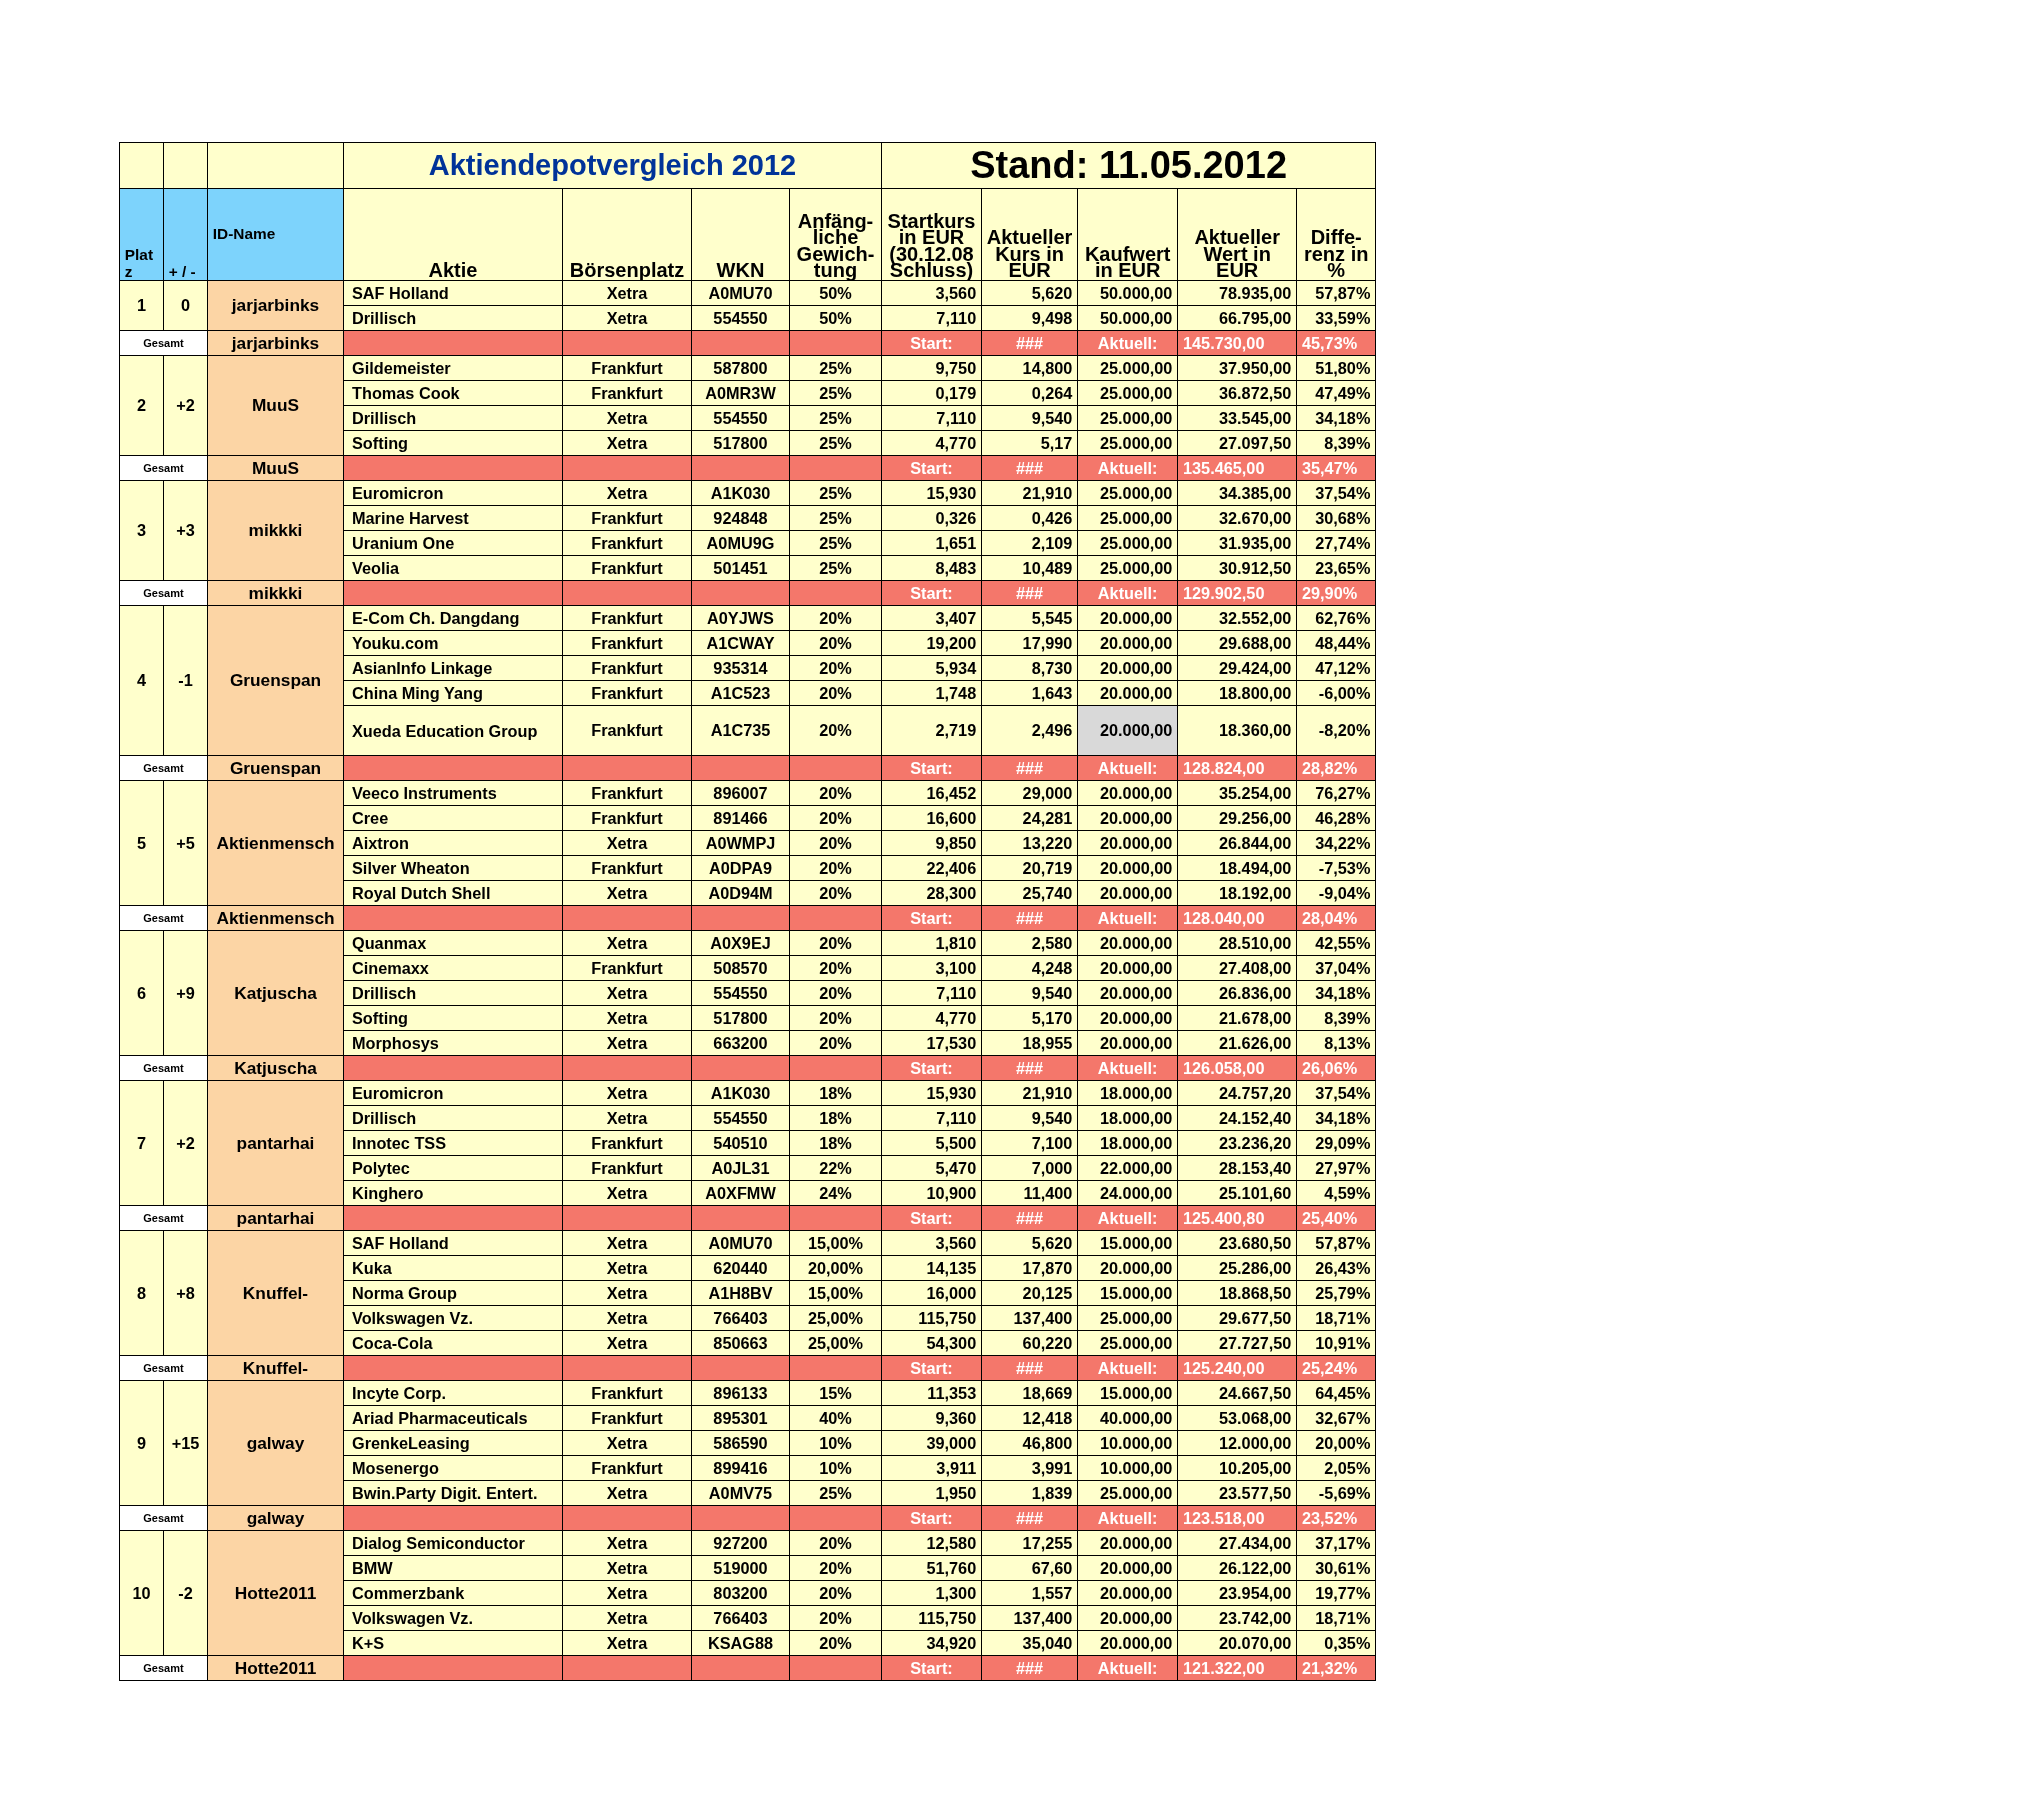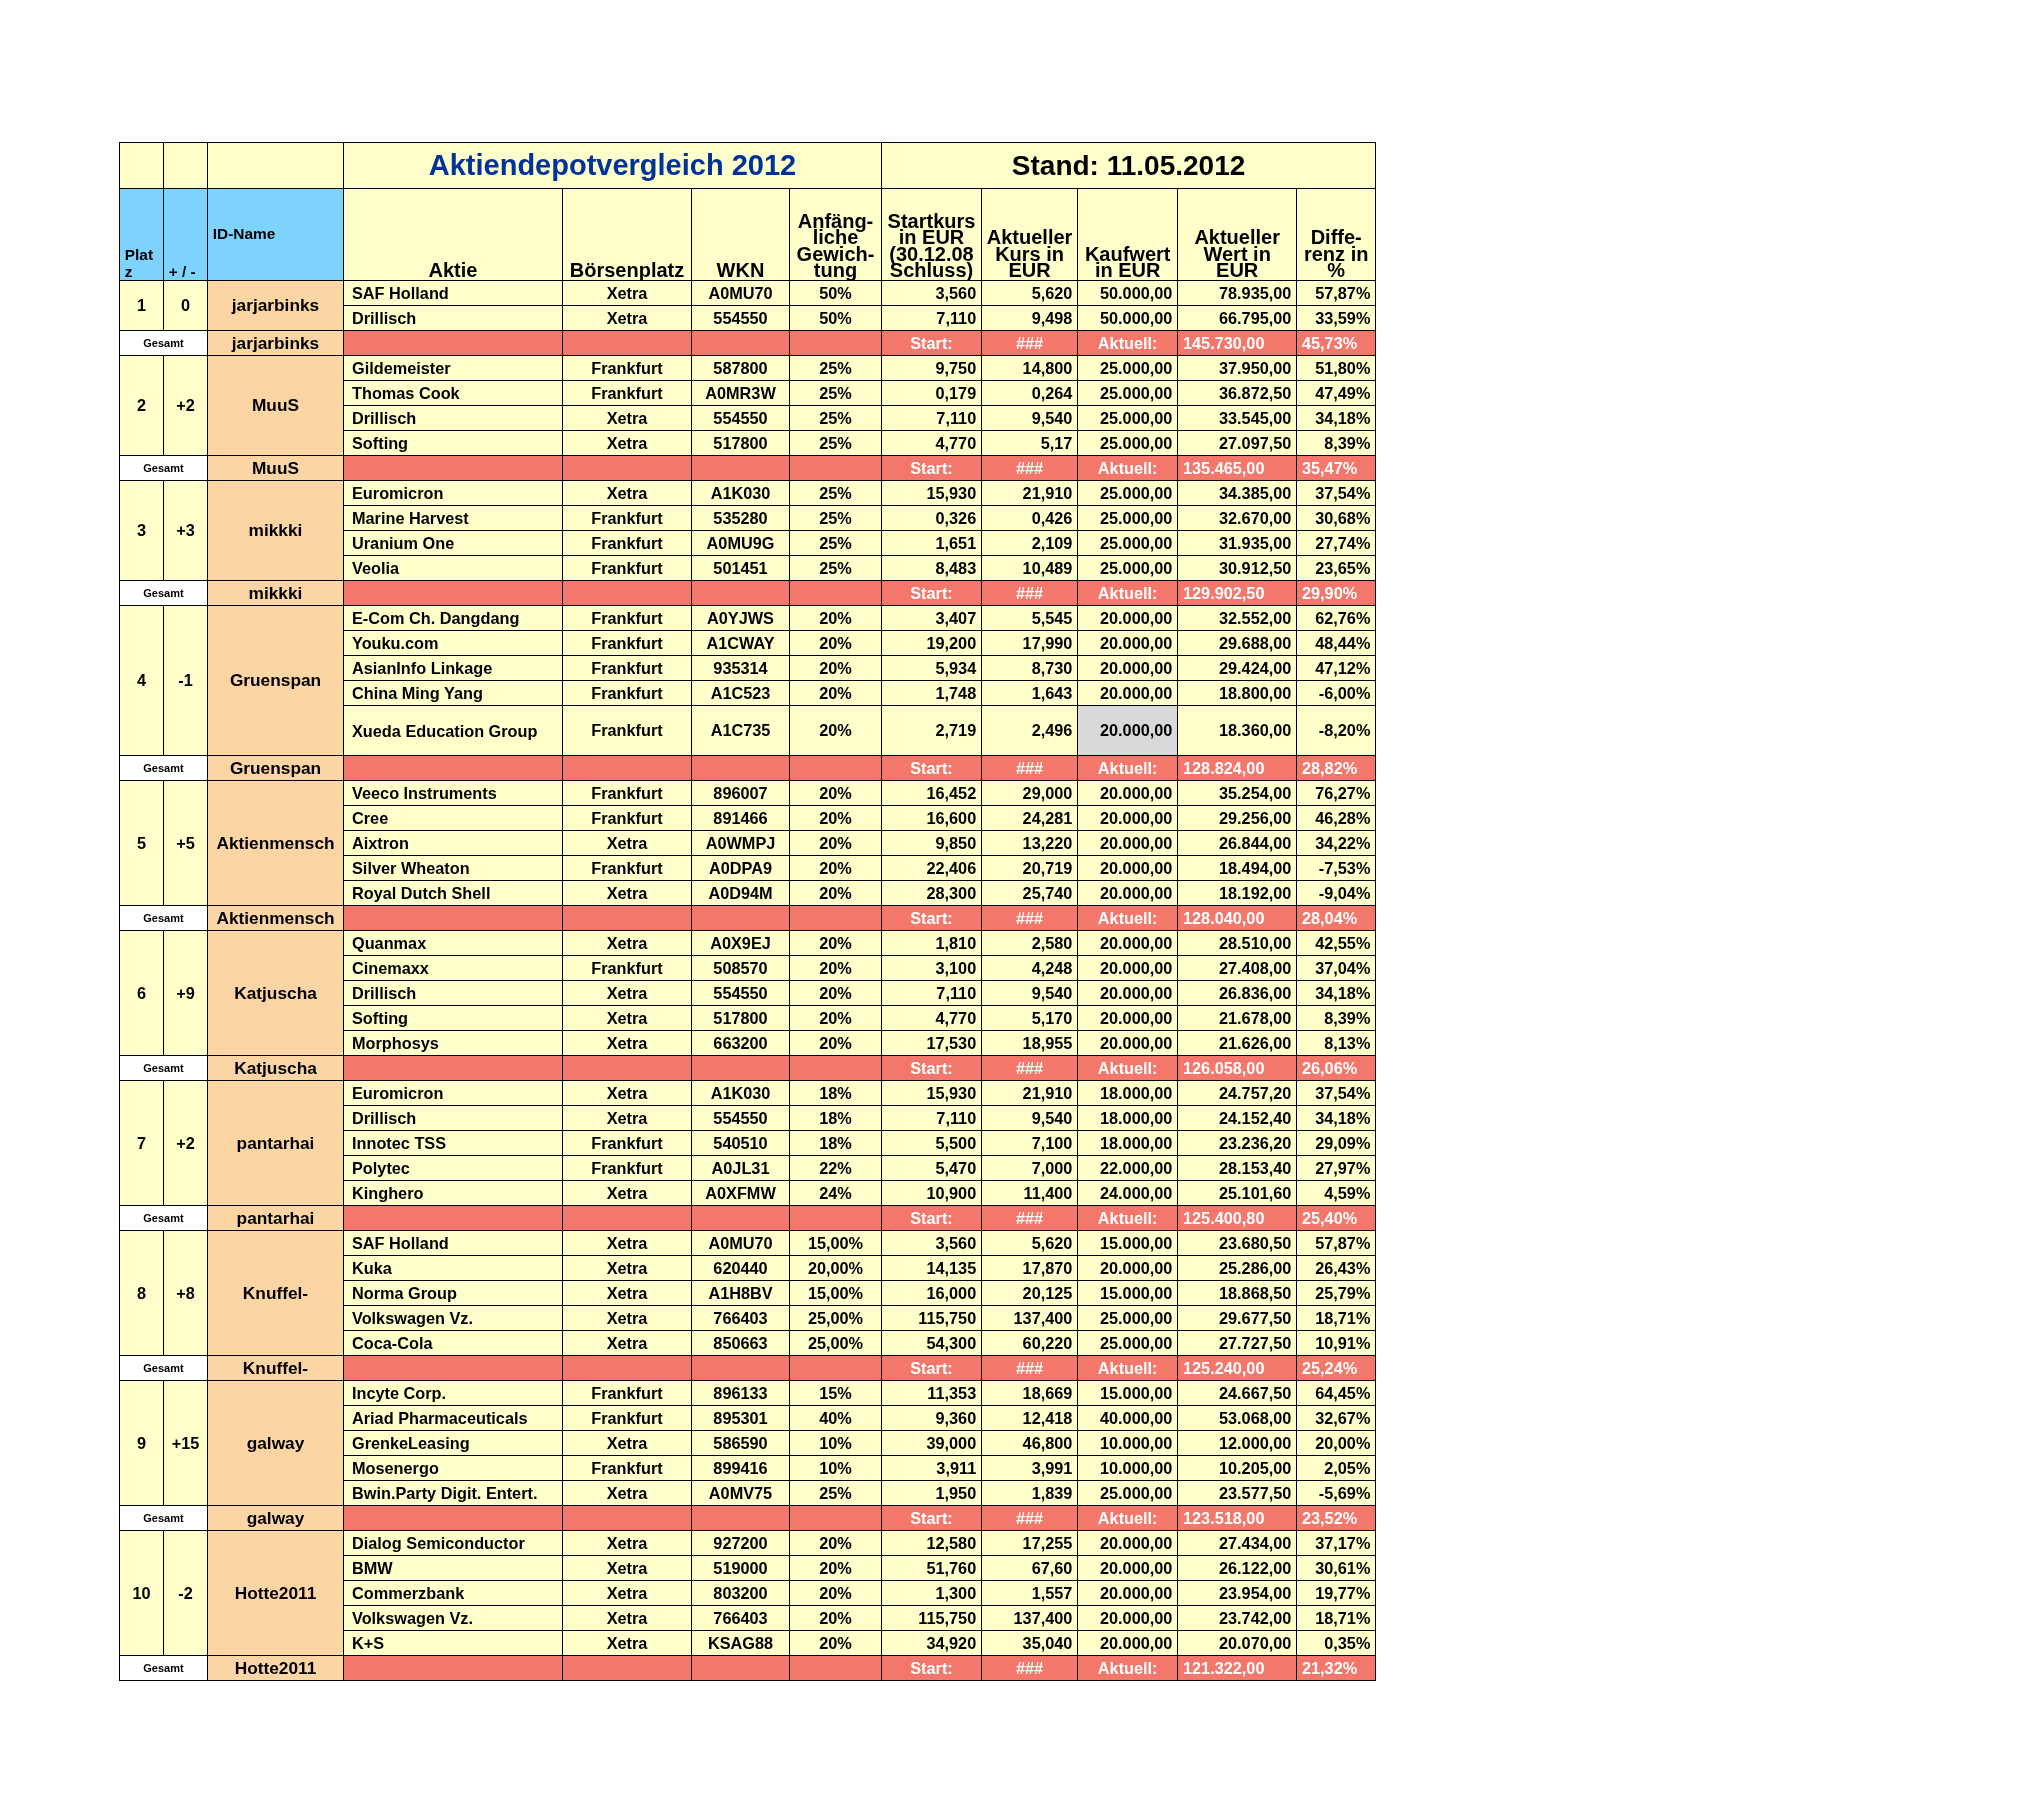--- a/index.html
+++ b/index.html
@@ -50,21 +50,21 @@
   .blank-cell { background: #ffffcc; border: 1px solid #000; }
   .title-main {
     background: #ffffcc;
     text-align: center;
     font-size: 29px;
     color: #003399;
   }
   .title-stand {
     background: #ffffcc;
     text-align: center;
-    font-size: 28px;
+    font-size: 38px;
     color: #000000;
   }
   .hdr {
     background: #ffffcc;
     text-align: center;
     vertical-align: bottom;
     font-size: 20px;
     line-height: 16.3px;
     white-space: normal;
     padding-bottom: 1.9px;
@@ -282,21 +282,21 @@
           <td class="c-center">25%</td>
           <td class="c-num">15,930</td>
           <td class="c-num">21,910</td>
           <td class="c-num">25.000,00</td>
           <td class="c-num">34.385,00</td>
           <td class="c-num">37,54%</td>
         </tr>
         <tr>
           <td class="c-text">Marine Harvest</td>
           <td class="c-center">Frankfurt</td>
-          <td class="c-center">535280</td>
+          <td class="c-center">924848</td>
           <td class="c-center">25%</td>
           <td class="c-num">0,326</td>
           <td class="c-num">0,426</td>
           <td class="c-num">25.000,00</td>
           <td class="c-num">32.670,00</td>
           <td class="c-num">30,68%</td>
         </tr>
         <tr>
           <td class="c-text">Uranium One</td>
           <td class="c-center">Frankfurt</td>

